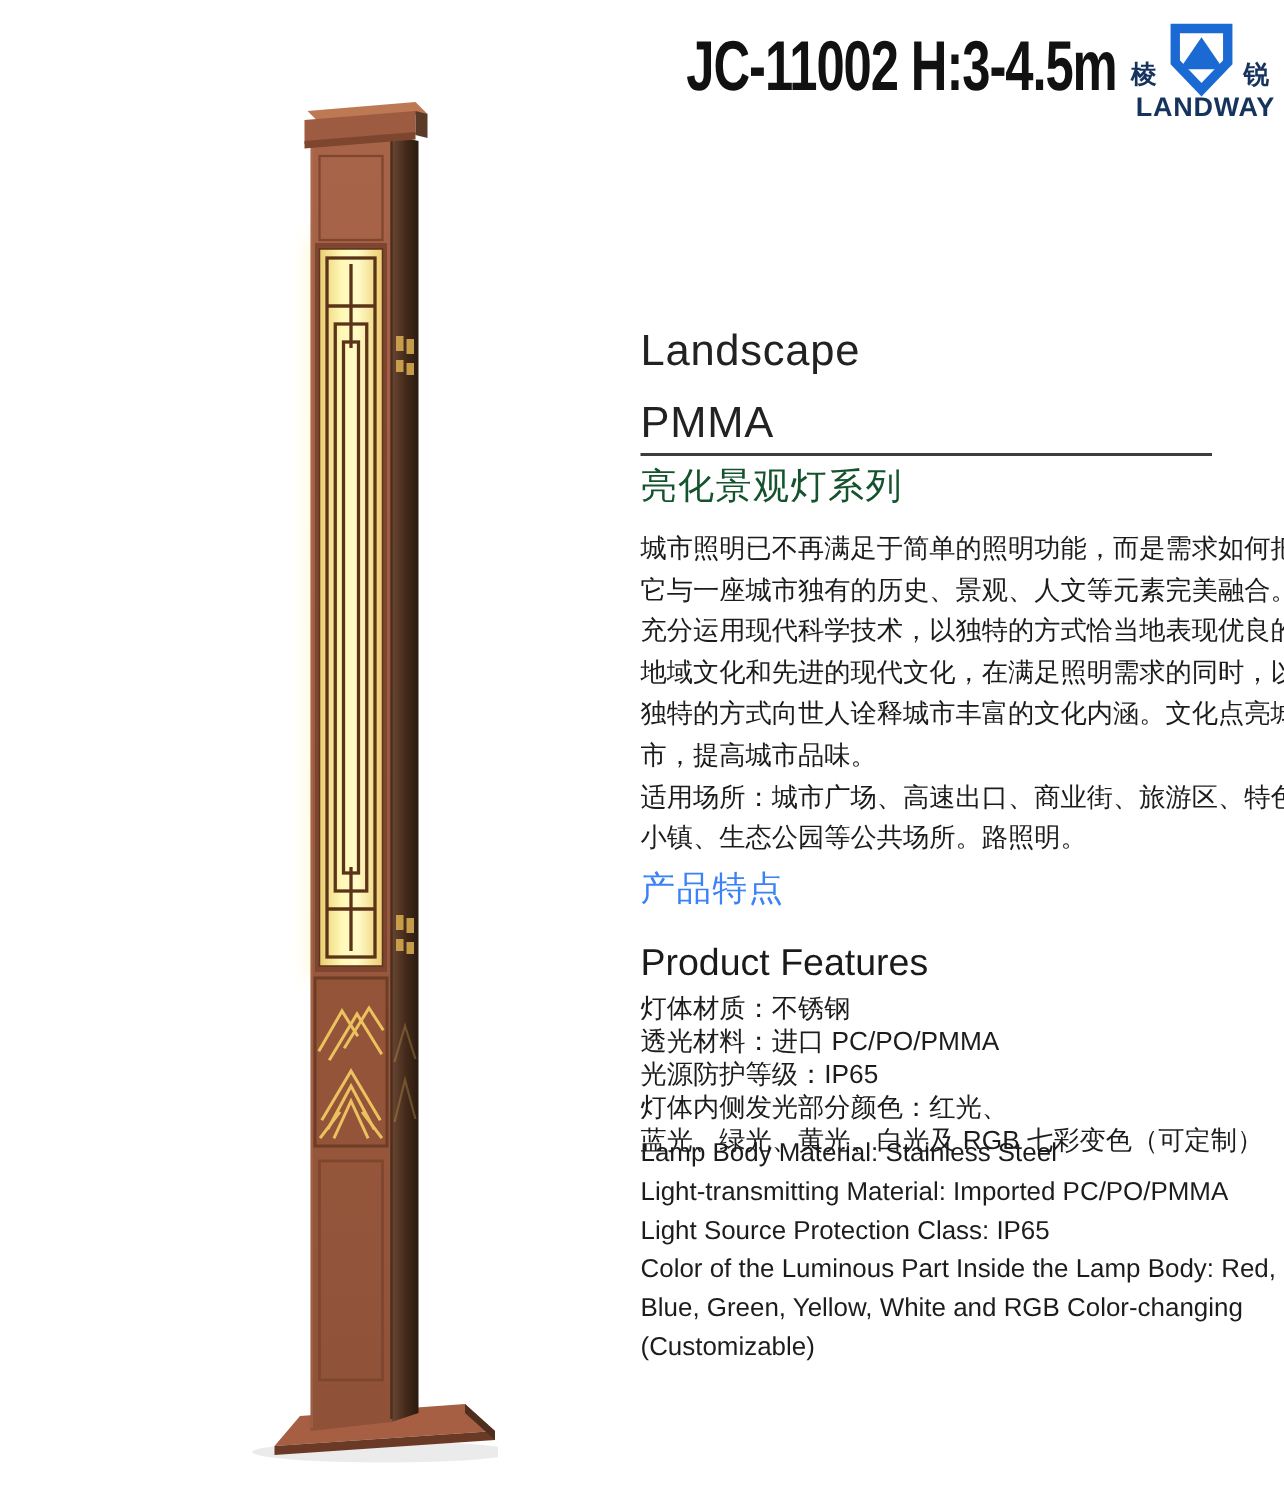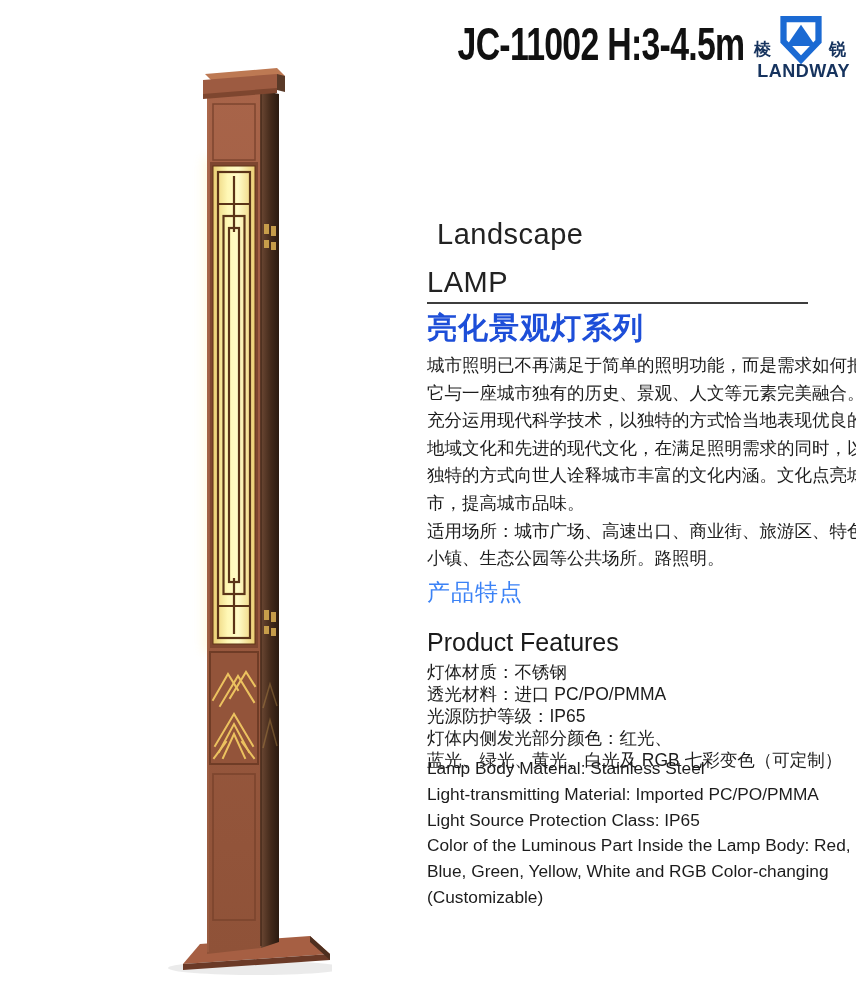--- a/index.html
+++ b/index.html
@@ -22,24 +22,24 @@
   .logo-cn.left{left:4px;}
   .logo-cn.right{right:4px;}
   .logo-word{
     position:absolute;bottom:0;left:0;width:100%;text-align:right;
     font-size:18px;font-weight:700;color:#16335e;letter-spacing:.5px;
   }
   
   .lamp-wrap{position:absolute;left:156px;top:58px;width:176px;height:920px;}
   
   .content{position:absolute;left:427px;top:0;width:400px;}
-  .title-en-1{position:absolute;top:218px;left:10px;font-size:29px;font-weight:400;color:#222;letter-spacing:.5px;}
+  .title-en-1{position:absolute;top:218px;left:0;font-size:29px;font-weight:400;color:#222;letter-spacing:.5px;}
   .title-en-2{position:absolute;top:266px;left:0;font-size:29px;font-weight:400;color:#222;letter-spacing:.5px;}
   .rule{position:absolute;top:302px;left:0;width:381px;height:2px;background:#3d3d3d;}
-  .series-sub{position:absolute;top:308px;left:0;font-size:30px;color:#1d4ed8;letter-spacing:1px;font-weight:bold;}
+  .series-sub{position:absolute;top:308px;left:0;font-size:24px;color:#14532d;letter-spacing:1px;}
   .intro{position:absolute;top:352px;left:0;font-size:17.5px;line-height:27.6px;white-space:pre;color:#1c1c1c;}
   .feat-cn{position:absolute;top:577px;left:0;font-size:23px;color:#3b82f6;letter-spacing:1px;}
   .feat-en{position:absolute;top:628px;left:0;font-size:25px;color:#1a1a1a;}
   .specs-cn{position:absolute;top:661px;left:0;font-size:17.5px;line-height:22px;white-space:pre;color:#1c1c1c;}
   .specs-en{position:absolute;top:756px;left:0;font-size:17.3px;line-height:25.8px;white-space:pre;color:#1c1c1c;}
 </style>
 </head>
 <body>
 
 <div class="page">
@@ -138,21 +138,21 @@
         <path d="M107,650 L114,626 L121,648"></path>
         <path d="M107,690 L114,662 L121,688"></path>
       </g>
 
       <rect x="57" y="716" width="42" height="146" fill="none" stroke="#7e462f" stroke-width="1.8"></rect>
     </svg>
   </div>
 
   <div class="content">
     <div class="title-en-1">Landscape</div>
-    <div class="title-en-2">LAMP</div>
+    <div class="title-en-2">PMMA</div>
     <div class="rule"></div>
     <div class="series-sub">亮化景观灯系列</div>
     <div class="intro">城市照明已不再满足于简单的照明功能，而是需求如何把
 它与一座城市独有的历史、景观、人文等元素完美融合。
 充分运用现代科学技术，以独特的方式恰当地表现优良的
 地域文化和先进的现代文化，在满足照明需求的同时，以
 独特的方式向世人诠释城市丰富的文化内涵。文化点亮城
 市，提高城市品味。
 适用场所：城市广场、高速出口、商业街、旅游区、特色
 小镇、生态公园等公共场所。路照明。</div>

